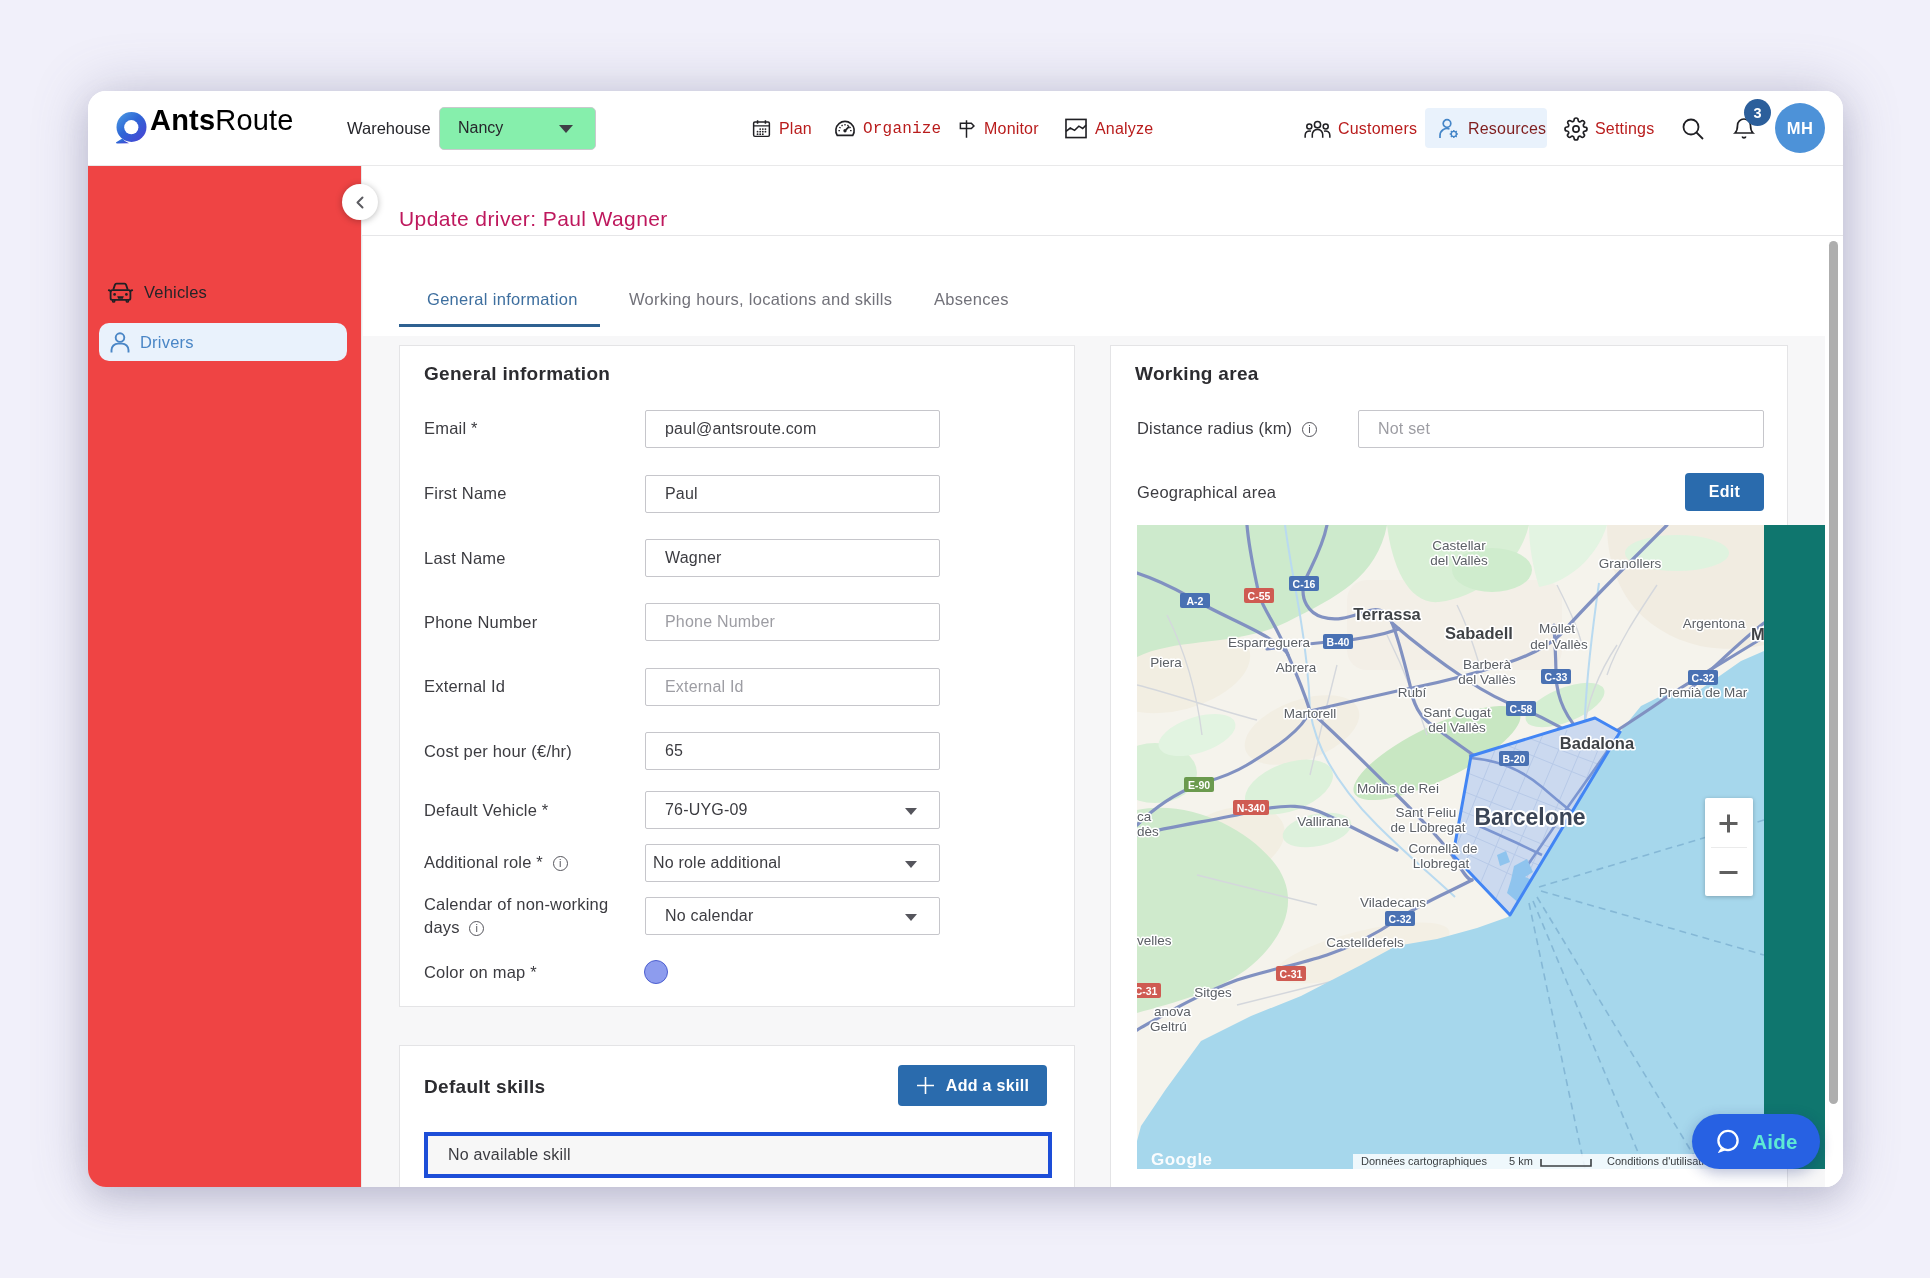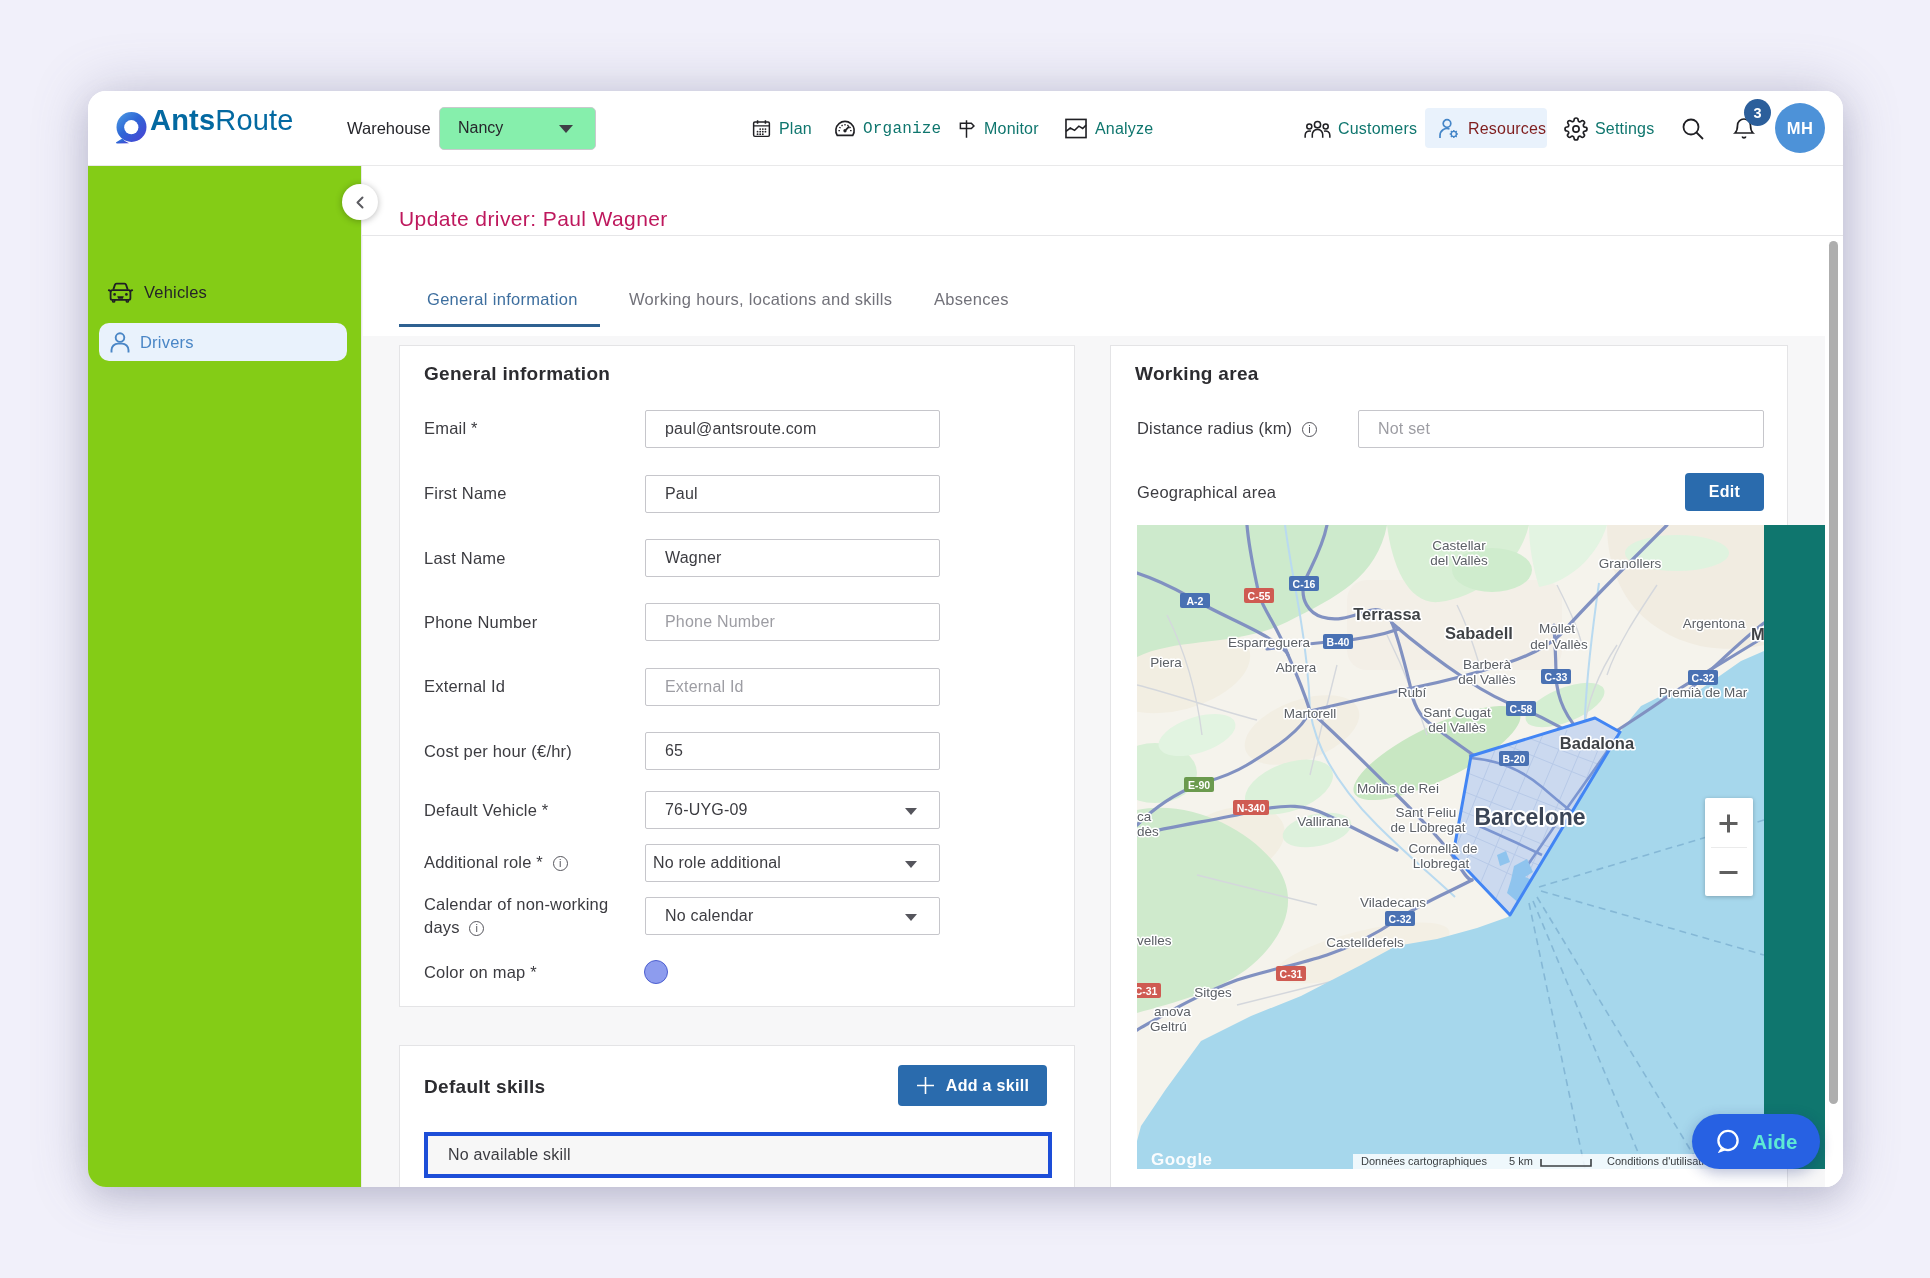--- a/index.html
+++ b/index.html
@@ -2,37 +2,37 @@
 <html><head>
 <meta charset="utf-8">
 <style>
 * { margin:0; padding:0; box-sizing:border-box; }
 html,body { width:1930px; height:1278px; font-family:"Liberation Sans", sans-serif; }
 body { background:#f1f0fa; position:relative; overflow:hidden; }
 .card { position:absolute; left:88px; top:91px; width:1755px; height:1096px; background:#fff; border-radius:18px; box-shadow:0 0 55px rgba(95,95,135,0.30), 0 14px 30px rgba(95,95,135,0.18); overflow:hidden; }
 .abs { position:absolute; }
 
 .nav { position:absolute; left:0; top:0; width:1755px; height:75px; background:#fff; border-bottom:1px solid #e9e9ea; z-index:10; }
-.logotext { position:absolute; left:62px; top:13px; font-size:29px; color:#0369a1; letter-spacing:0.2px; }
+.logotext { position:absolute; left:62px; top:13px; font-size:29px; color:#000000; letter-spacing:0.2px; }
 .logotext b { font-weight:800; }
-.navitem { position:absolute; top:0; height:75px; display:flex; align-items:center; font-size:16px; color:#0f766e; font-weight:500; letter-spacing:0.2px; }
+.navitem { position:absolute; top:0; height:75px; display:flex; align-items:center; font-size:16px; color:#b91c1c; font-weight:500; letter-spacing:0.2px; }
 .navitem svg { margin-right:7px; }
 .wh-label { position:absolute; left:259px; top:28px; font-size:16.5px; color:#26262b; font-weight:500; }
 .wh-select { position:absolute; left:351px; top:16px; width:157px; height:43px; border:1px solid #c9c9cd; border-radius:5px; background:#86efac; }
 .wh-select span { position:absolute; left:18px; top:11px; font-size:16px; color:#26262b; font-weight:500; }
 .caret { position:absolute; width:0; height:0; border-left:7px solid transparent; border-right:7px solid transparent; border-top:8px solid #3f3f46; }
 .resources-pill { position:absolute; left:1337px; top:17px; width:122px; height:40px; background:#e9f2fc; border-radius:4px; }
 .badge { position:absolute; left:1656px; top:8px; width:27px; height:27px; border-radius:50%; background:#2c5f9b; color:#fff; font-size:14.5px; font-weight:700; display:flex; align-items:center; justify-content:center; z-index:12; }
 .avatar { position:absolute; left:1687px; top:12px; width:50px; height:50px; border-radius:50%; background:#4d92d8; color:#fff; font-size:16.5px; font-weight:700; display:flex; align-items:center; justify-content:center; letter-spacing:0.5px; z-index:11; }
 
 .titlerow { position:absolute; left:274px; top:75px; width:1481px; height:70px; background:#fff; border-bottom:1px solid #e6e6e8; }
 .backbtn { position:absolute; left:254px; top:93px; width:36px; height:36px; border-radius:50%; background:#fff; box-shadow:0 1px 7px rgba(0,0,0,0.28); z-index:5; display:flex; align-items:center; justify-content:center; }
 .pagetitle { position:absolute; left:311px; top:116px; font-size:21px; color:#be185d; font-weight:500; letter-spacing:0.4px; z-index:6; }
 
-.sidebar { position:absolute; left:0; top:75px; width:274px; height:1021px; background:#84cc16; border-right:1px solid #e9e9ea; }
+.sidebar { position:absolute; left:0; top:75px; width:274px; height:1021px; background:#ef4444; border-right:1px solid #e9e9ea; }
 .side-item { position:absolute; left:11px; width:248px; height:38px; border-radius:10px; display:flex; align-items:center; padding-left:8px; }
 .side-item svg { flex:none; }
 .side-item .txt { margin-left:10px; font-size:16.5px; letter-spacing:0.2px; }
 
 .content { position:absolute; left:274px; top:145px; width:1481px; height:951px; background:#f7f7f8; }
 .tabsrow { position:absolute; left:275px; top:145px; width:1480px; height:100px; background:#fff; z-index:2; }
 .tab { position:absolute; font-size:16.5px; color:#72727a; letter-spacing:0.3px; z-index:3; }
 .tab.active { color:#3e6f9f; }
 .tabline { position:absolute; background:#2e6191; z-index:3; }
 .panel { position:absolute; background:#fff; border:1px solid #e4e4e6; z-index:3; }

